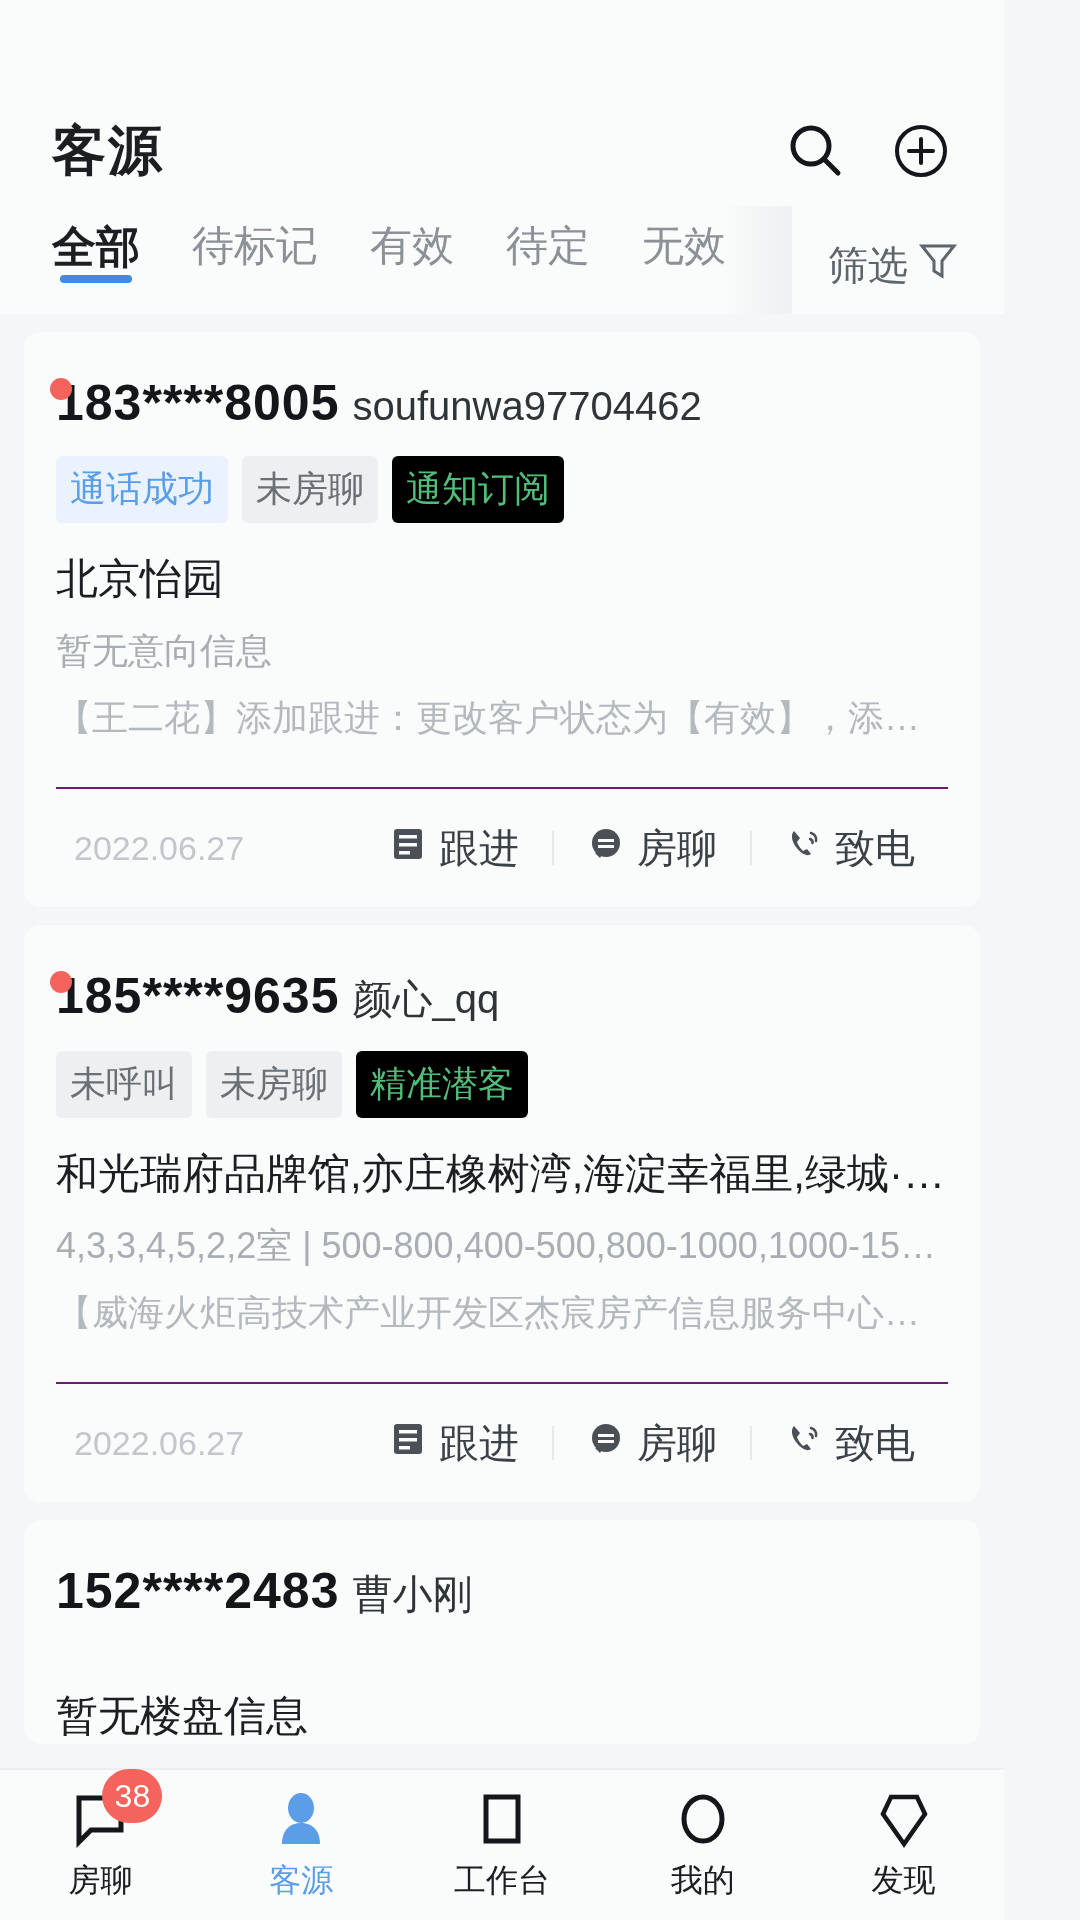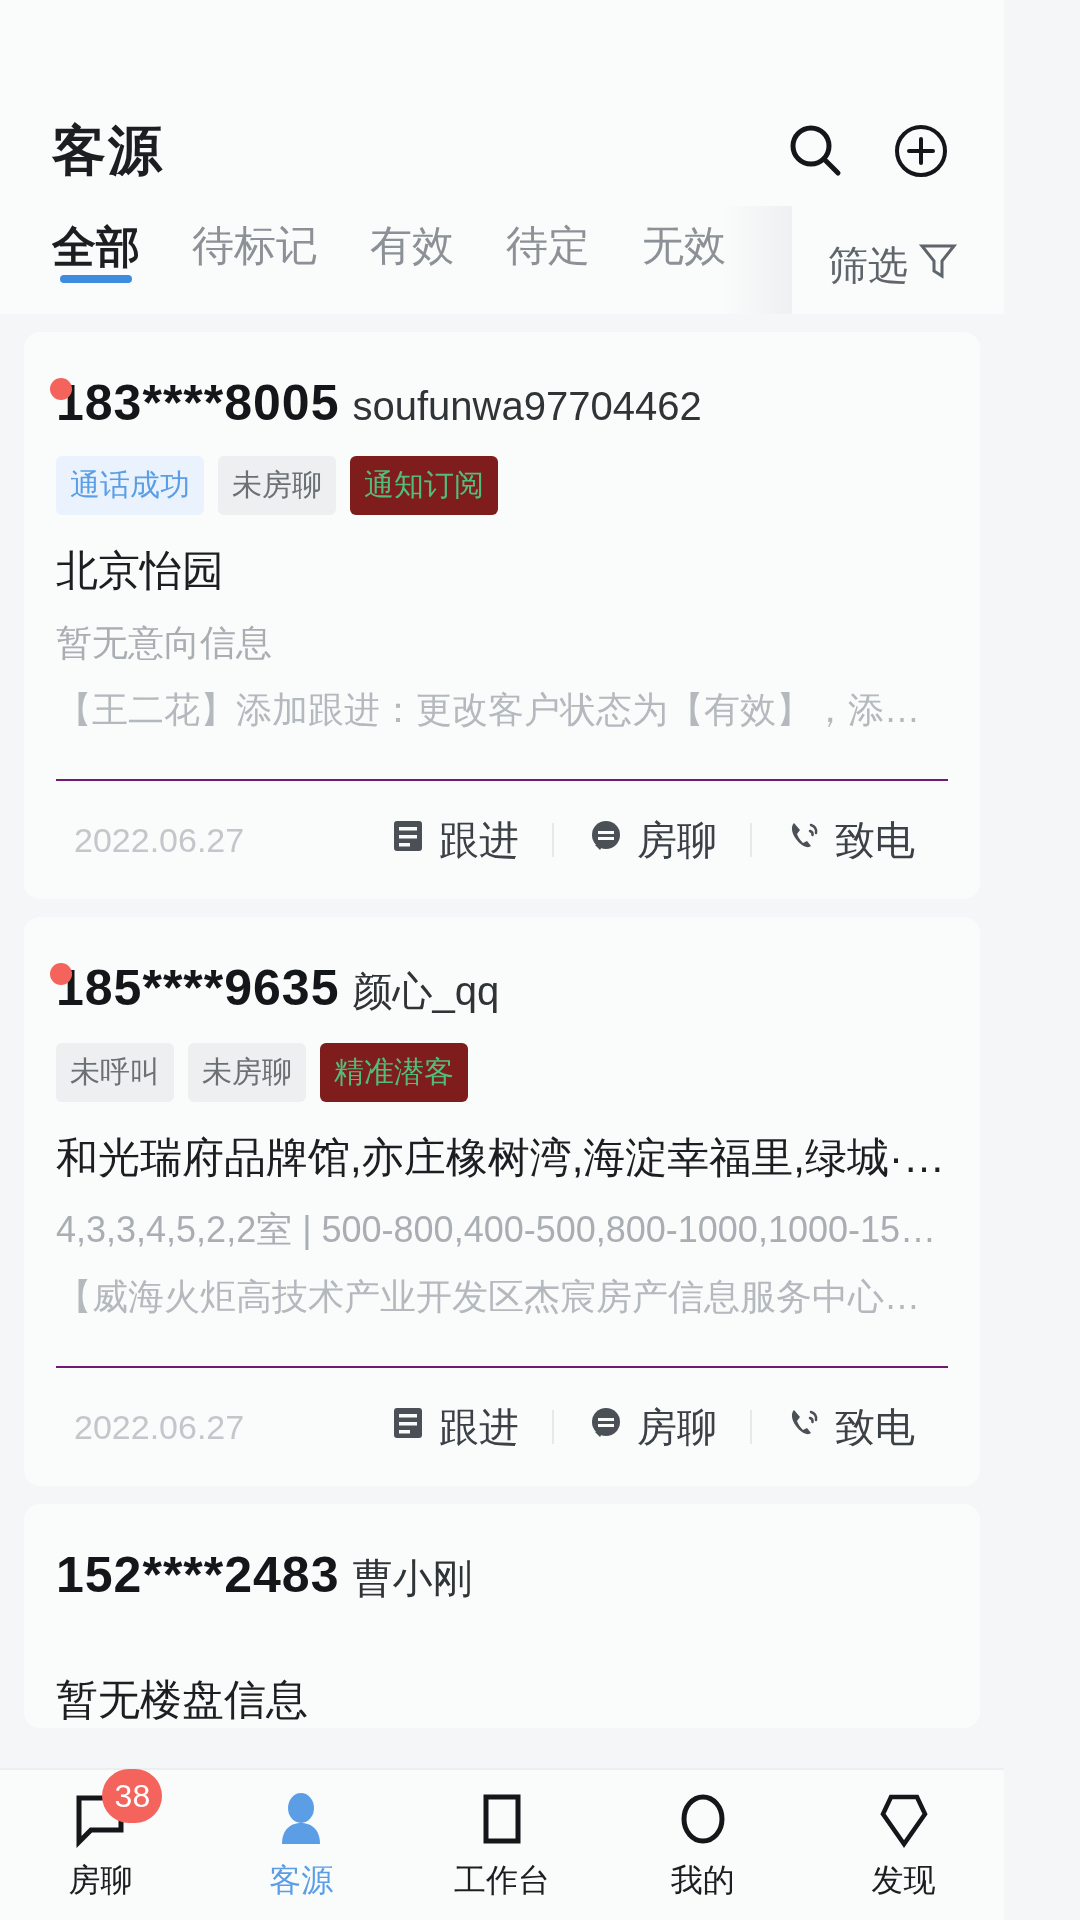--- a/index.html
+++ b/index.html
@@ -74,25 +74,25 @@
     position:absolute; left:-6px; top:4px;
     width:22px; height:22px; border-radius:50%; background:#f4635c;
   }
   .phone-num {
     font-size:50px; font-weight:bold; color:#14171a; letter-spacing:1px;
   }
   .nickname { font-size:40px; color:#2f3437; }
 
   .chips { display:flex; gap:14px; margin-top:24px; }
   .chip {
-    font-size:30px; padding:9px 14px; border-radius:6px; white-space:nowrap;
+    font-size:36px; padding:9px 14px; border-radius:6px; white-space:nowrap;
   }
   .chip.blue  { background:#eaf3fd; color:#5b9ee6; }
   .chip.gray  { background:#eeeff0; color:#6b7075; }
-  .chip.green { background:#7f1d1d; color:#52bd7a;text-align:right; }
+  .chip.green { background:#000000; color:#52bd7a;text-align:right; }
 
   .title-line {
     font-size:42px; color:#1c1f22; margin-top:28px;
     white-space:nowrap; overflow:hidden; text-overflow:ellipsis;
   }
   .sub-line {
     font-size:36px; color:#a9aeb3; margin-top:20px;
     white-space:nowrap; overflow:hidden; text-overflow:ellipsis;
   }
   .note-line {

